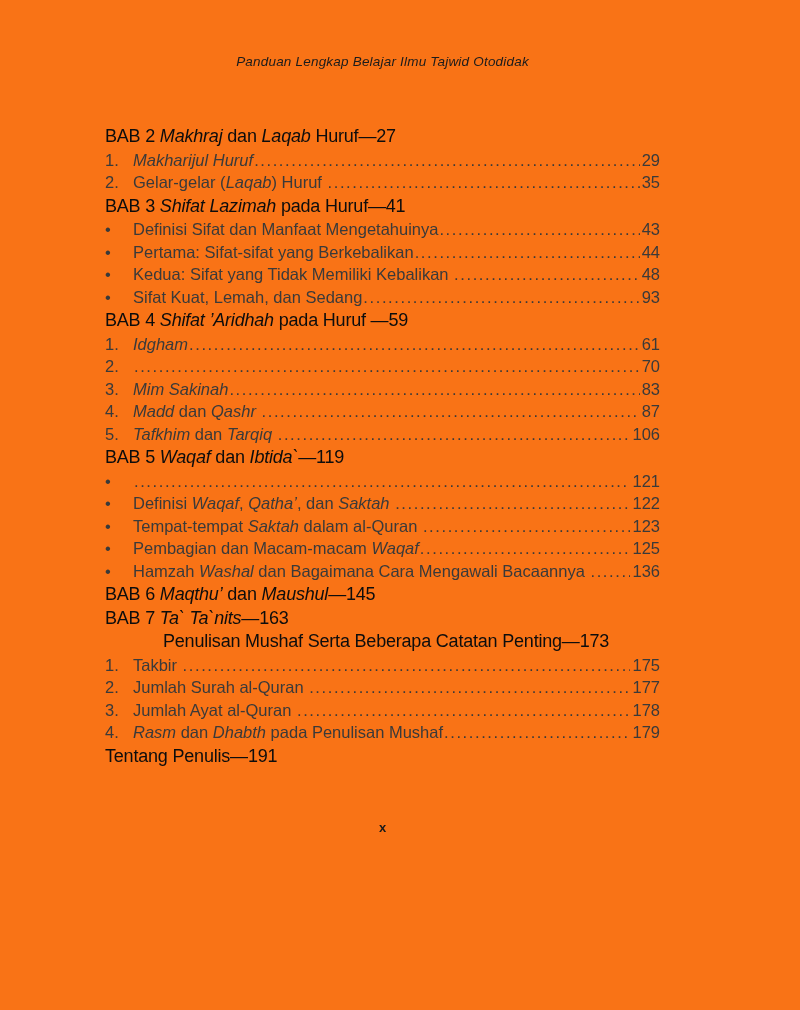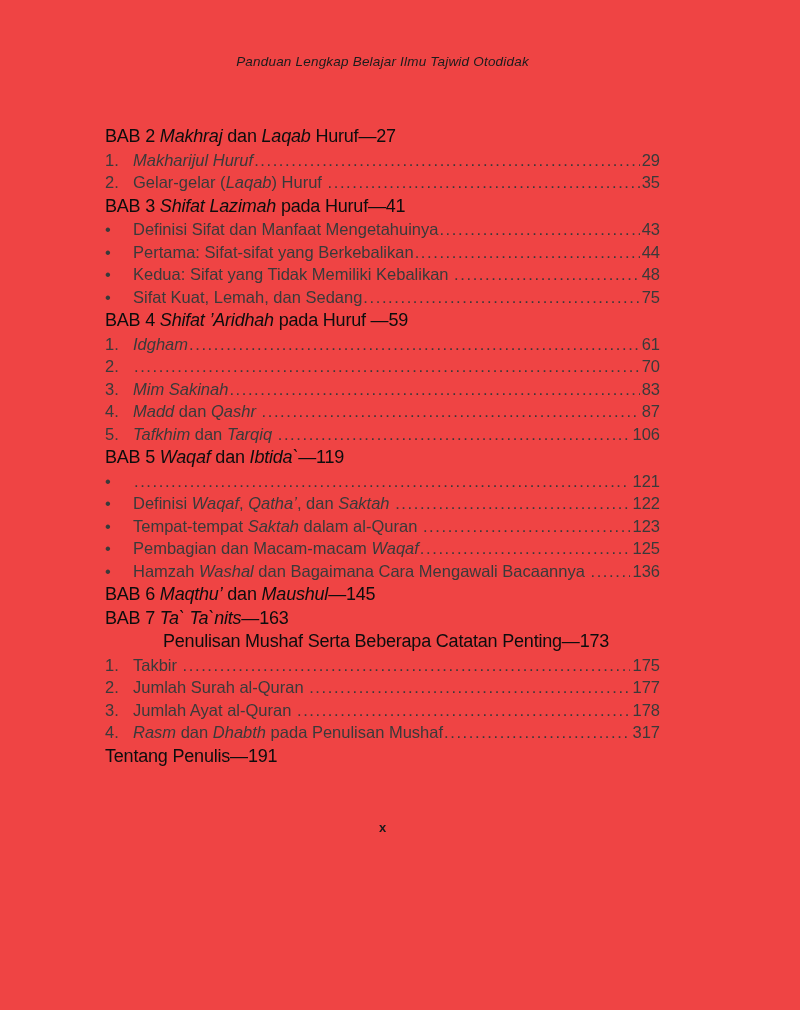--- a/index.html
+++ b/index.html
@@ -12,21 +12,21 @@
     height: 1010px;
     font-family: "Liberation Sans", sans-serif;
     color: #3a3a3a;
     overflow: hidden;
   }
   .page {
     box-sizing: border-box;
     width: 800px;
     height: 1010px;
     padding: 54px 140px 0 105px;
-    background: #ef4444;
+    background: #f97316;
     position: relative;
   }
   .running-head {
     font-style: italic;
     font-size: 13.5px;
     line-height: 16px;
     text-align: center;
     color: #1c1c1c;
     letter-spacing: 0.2px;
   }
@@ -120,21 +120,21 @@
         <div class="toc-item">
           <span class="marker">•</span>
           <span class="label"><span>Kedua: Sifat yang Tidak Memiliki Kebalikan </span></span>
           <span class="dots"></span>
           <span class="pagenum">48</span>
         </div>
         <div class="toc-item">
           <span class="marker">•</span>
           <span class="label"><span>Sifat Kuat, Lemah, dan Sedang</span></span>
           <span class="dots"></span>
-          <span class="pagenum">75</span>
+          <span class="pagenum">93</span>
         </div>
       </section>
       <section class="section">
         <div class="toc-heading">
           <div class="heading-line"><span>BAB 4 </span><span class="it">Shifat ’Aridhah</span><span> pada Huruf —59</span></div>
         </div>
         <div class="toc-item">
           <span class="marker">1.</span>
           <span class="label"><span class="it">Idgham</span></span>
           <span class="dots"></span>
@@ -227,21 +227,21 @@
         <div class="toc-item">
           <span class="marker">3.</span>
           <span class="label"><span>Jumlah Ayat al-Quran </span></span>
           <span class="dots"></span>
           <span class="pagenum">178</span>
         </div>
         <div class="toc-item">
           <span class="marker">4.</span>
           <span class="label"><span class="it">Rasm</span><span> dan </span><span class="it">Dhabth</span><span> pada Penulisan Mushaf</span></span>
           <span class="dots"></span>
-          <span class="pagenum">317</span>
+          <span class="pagenum">179</span>
         </div>
       </section>
       <section class="section heading-only">
         <div class="toc-heading">
           <div class="heading-line"><span>Tentang Penulis—191</span></div>
         </div>
       </section>
     </div>
 
   <div class="footer">x</div>

